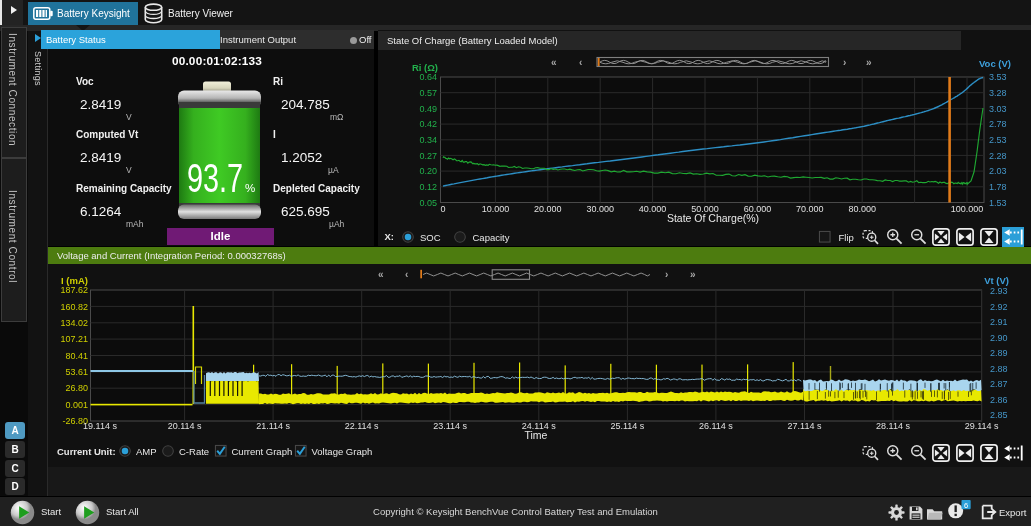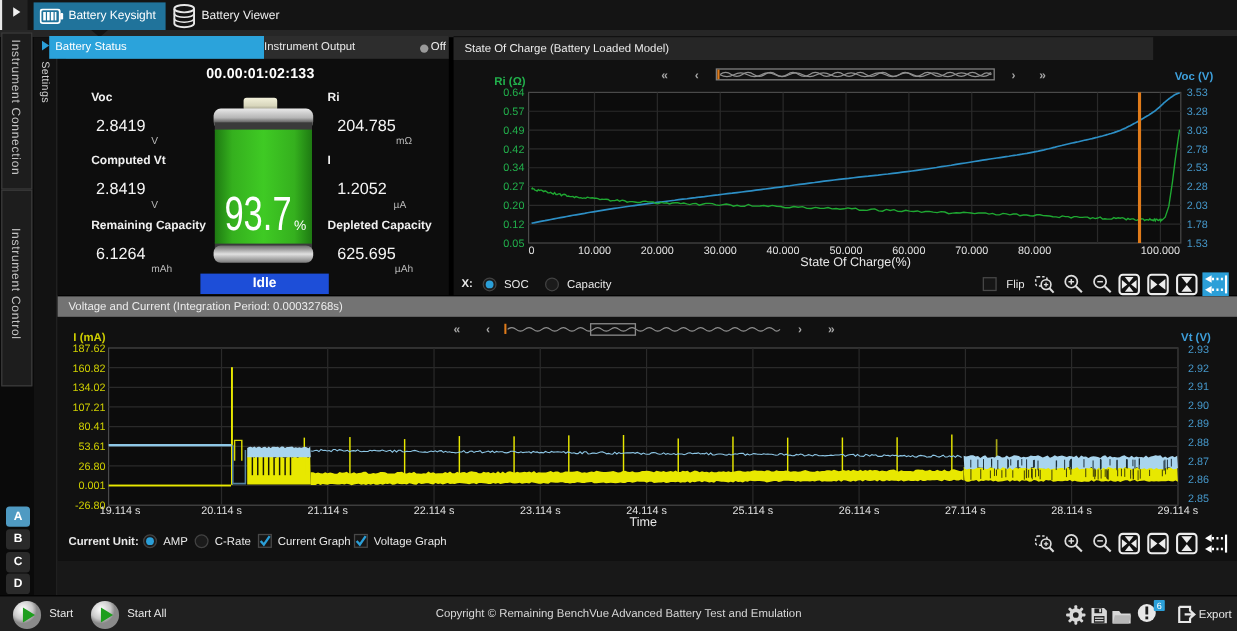--- a/index.html
+++ b/index.html
@@ -107,21 +107,21 @@
 </defs>
 <rect x="33" y="1.5" width="28" height="11" rx="2.5" fill="url(#nub)"></rect>
 <rect x="8" y="10.5" width="83" height="17" rx="6" fill="url(#cap)"></rect>
 <rect x="9" y="22" width="81" height="7" fill="#3a3a3a"></rect>
 <rect x="9" y="122" width="81" height="6" fill="#3a3a3a"></rect>
 <rect x="8" y="124.5" width="83" height="14.5" rx="6" fill="url(#capb)"></rect>
 <rect x="9" y="28" width="81" height="95" fill="url(#grn)"></rect>
 <text x="17" y="111.5" fill="#fff" font-size="40" font-family="Liberation Sans" textLength="56" lengthAdjust="spacingAndGlyphs">93.7</text>
 <text x="75" y="112" fill="#fff" font-size="11.5" font-family="Liberation Sans">%</text>
 </svg>
-<div class="abs" style="left:167px;top:228px;width:107px;height:17px;background:#1d4ed8;color:#fff;font-weight:bold;font-size:11.5px;text-align:center;line-height:17px">Idle</div>
+<div class="abs" style="left:167px;top:228px;width:107px;height:17px;background:#701a75;color:#fff;font-weight:bold;font-size:11.5px;text-align:center;line-height:17px">Idle</div>
 
 <div class="abs" style="left:378px;top:30px;width:653px;height:216px;background:#111"></div>
 <div class="abs" style="left:378px;top:31px;width:583px;height:19px;background:#262626;color:#ececec;font-size:9.5px;line-height:19px;padding-left:9px">State Of Charge (Battery Loaded Model)</div>
 <svg class="abs" style="left:378px;top:49px;width:653px;height:197px" viewBox="378 49 653 197">
 <text x="551" y="66" fill="#a8a8a8" font-size="10" font-weight="bold">«</text>
 <text x="579" y="66" fill="#a8a8a8" font-size="10" font-weight="bold">‹</text>
 <rect x="597" y="57.5" width="231.5" height="9" fill="none" stroke="#7f7f7f" stroke-width="1.1"></rect>
 <rect x="597.8" y="58" width="1.8" height="8" fill="#e07b1a"></rect>
 <path d="M600 62 Q604.7 58.8 609.4 62 Q614.0 65.2 618.7 62 Q623.4 58.8 628.1 62 Q632.7 65.2 637.4 62 Q642.1 58.8 646.8 62 Q651.4 65.2 656.1 62 Q660.8 58.8 665.5 62 Q670.1 65.2 674.8 62 Q679.5 58.8 684.2 62 Q688.8 65.2 693.5 62 Q698.2 58.8 702.9 62 Q707.5 65.2 712.2 62 Q716.9 58.8 721.6 62 Q726.2 65.2 730.9 62 Q735.6 58.8 740.3 62 Q744.9 65.2 749.6 62 Q754.3 58.8 759.0 62 Q763.6 65.2 768.3 62 Q773.0 58.8 777.7 62 Q782.3 65.2 787.0 62 Q791.7 58.8 796.4 62 Q801.0 65.2 805.7 62 Q810.4 58.8 815.1 62 Q819.7 65.2 824.4 62 Q825.2 58.8 826.0 62" fill="none" stroke="#909090" stroke-width="1"></path>
     <path d="M600 62.3 Q605.8 65.3 611.5 62.3 Q617.2 59.3 623.0 62.3 Q628.8 65.3 634.5 62.3 Q640.2 59.3 646.0 62.3 Q651.8 65.3 657.5 62.3 Q663.2 59.3 669.0 62.3 Q674.8 65.3 680.5 62.3 Q686.2 59.3 692.0 62.3 Q697.8 65.3 703.5 62.3 Q709.2 59.3 715.0 62.3 Q720.8 65.3 726.5 62.3 Q732.2 59.3 738.0 62.3 Q743.8 65.3 749.5 62.3 Q755.2 59.3 761.0 62.3 Q766.8 65.3 772.5 62.3 Q778.2 59.3 784.0 62.3 Q789.8 65.3 795.5 62.3 Q801.2 59.3 807.0 62.3 Q812.8 65.3 818.5 62.3 Q822.2 59.3 826.0 62.3" fill="none" stroke="#909090" stroke-width="1"></path>
@@ -231,21 +231,21 @@
   </svg>
 <svg class="ic" style="left:1002px;top:227px;width:22px;height:20px" viewBox="0 0 22 20">
     <rect x="0" y="0" width="22" height="20" fill="#2b9fd8"></rect>
     <path d="M2.2 5.5l5.5-3.2v6.4z" fill="#fff"></path>
     <path d="M2.2 14.5l5.5-3.2v6.4z" fill="#fff"></path>
     <path d="M8 5.5h10M8 14.5h10" stroke="#fff" stroke-width="2" stroke-dasharray="1.7 2"></path>
     <rect x="18.8" y="2.5" width="1.8" height="15" fill="#fff"></rect>
   </svg>
 
 <div class="abs" style="left:48px;top:247px;width:983px;height:220px;background:#111"></div>
-<div class="abs" style="left:48px;top:247px;width:983px;height:17px;background:#737373;color:#ececec;font-size:9.5px;line-height:17px;padding-left:9px">Voltage and Current (Integration Period: 0.00032768s)</div>
+<div class="abs" style="left:48px;top:247px;width:983px;height:17px;background:#4d7c0f;color:#ececec;font-size:9.5px;line-height:17px;padding-left:9px">Voltage and Current (Integration Period: 0.00032768s)</div>
 <svg class="abs" style="left:48px;top:264px;width:983px;height:177px" viewBox="48 264 983 177">
 <text x="378" y="277.5" fill="#a8a8a8" font-size="10" font-weight="bold">«</text>
 <text x="405" y="277.5" fill="#a8a8a8" font-size="10" font-weight="bold">‹</text>
 <rect x="420.3" y="269.8" width="1.7" height="8.5" fill="#e07b1a"></rect>
 <path d="M423 274.5 Q426.6 271.6 430.1 274.5 Q433.7 277.4 437.3 274.5 Q440.9 271.6 444.4 274.5 Q448.0 277.4 451.6 274.5 Q455.2 271.6 458.7 274.5 Q462.3 277.4 465.9 274.5 Q469.5 271.6 473.0 274.5 Q476.6 277.4 480.2 274.5 Q483.8 271.6 487.3 274.5 Q490.9 277.4 494.5 274.5 Q498.1 271.6 501.6 274.5 Q505.2 277.4 508.8 274.5 Q512.4 271.6 515.9 274.5 Q519.5 277.4 523.1 274.5 Q526.7 271.6 530.2 274.5 Q533.8 277.4 537.4 274.5 Q541.0 271.6 544.5 274.5 Q548.1 277.4 551.7 274.5 Q555.3 271.6 558.8 274.5 Q562.4 277.4 566.0 274.5 Q569.6 271.6 573.1 274.5 Q576.7 277.4 580.3 274.5 Q583.9 271.6 587.4 274.5 Q591.0 277.4 594.6 274.5 Q598.2 271.6 601.7 274.5 Q605.3 277.4 608.9 274.5 Q612.5 271.6 616.0 274.5 Q619.6 277.4 623.2 274.5 Q626.8 271.6 630.3 274.5 Q633.9 277.4 637.5 274.5 Q641.1 271.6 644.6 274.5 Q647.3 277.4 650.0 274.5" fill="none" stroke="#909090" stroke-width="1"></path>
 <rect x="492.2" y="269.8" width="37.3" height="9.5" fill="none" stroke="#8a8a8a" stroke-width="1.1"></rect>
 <text x="665" y="277.5" fill="#a8a8a8" font-size="10" font-weight="bold">›</text>
 <text x="690" y="277.5" fill="#a8a8a8" font-size="10" font-weight="bold">»</text>
 <text x="88" y="284" text-anchor="end" fill="#cfcf00" font-size="9.5" font-weight="bold">I (mA)</text>
 <text x="1009" y="284" text-anchor="end" fill="#3ea0dc" font-size="9.5" font-weight="bold">Vt (V)</text>
@@ -498,21 +498,21 @@
       <radialGradient id="pg75" cx="0.35" cy="0.3">
         <stop offset="0" stop-color="#ffffff"></stop>
         <stop offset="0.7" stop-color="#c9c9c9"></stop>
         <stop offset="1" stop-color="#8a8a8a"></stop>
       </radialGradient>
     </defs>
     <circle cx="13" cy="13" r="12.2" fill="url(#pg75)"></circle>
     <path d="M9.5 6.5L20 13L9.5 19.5z" fill="#1e9e1e"></path>
   </svg>
 <div class="ftxt" style="left:106px;top:506px">Start All</div>
-<div class="abs" style="left:0;top:506px;width:1031px;text-align:center;color:#d8d8d8;font-size:9.5px">Copyright © Remaining BenchVue Advanced Battery Test and Emulation</div>
+<div class="abs" style="left:0;top:506px;width:1031px;text-align:center;color:#d8d8d8;font-size:9.5px">Copyright © Keysight BenchVue Control Battery Test and Emulation</div>
 <svg class="ic" style="left:888px;top:504px;width:17px;height:17px" viewBox="0 0 20 20">
     <circle cx="10" cy="10" r="6.5" fill="#d8d8d8"></circle>
     <rect x="8.6" y="0.5" width="2.8" height="4" rx="0.8" transform="rotate(0 10 10)" fill="#d8d8d8"></rect>
     <rect x="8.6" y="0.5" width="2.8" height="4" rx="0.8" transform="rotate(45 10 10)" fill="#d8d8d8"></rect>
     <rect x="8.6" y="0.5" width="2.8" height="4" rx="0.8" transform="rotate(90 10 10)" fill="#d8d8d8"></rect>
     <rect x="8.6" y="0.5" width="2.8" height="4" rx="0.8" transform="rotate(135 10 10)" fill="#d8d8d8"></rect>
     <rect x="8.6" y="0.5" width="2.8" height="4" rx="0.8" transform="rotate(180 10 10)" fill="#d8d8d8"></rect>
     <rect x="8.6" y="0.5" width="2.8" height="4" rx="0.8" transform="rotate(225 10 10)" fill="#d8d8d8"></rect>
     <rect x="8.6" y="0.5" width="2.8" height="4" rx="0.8" transform="rotate(270 10 10)" fill="#d8d8d8"></rect>
     <rect x="8.6" y="0.5" width="2.8" height="4" rx="0.8" transform="rotate(315 10 10)" fill="#d8d8d8"></rect>

